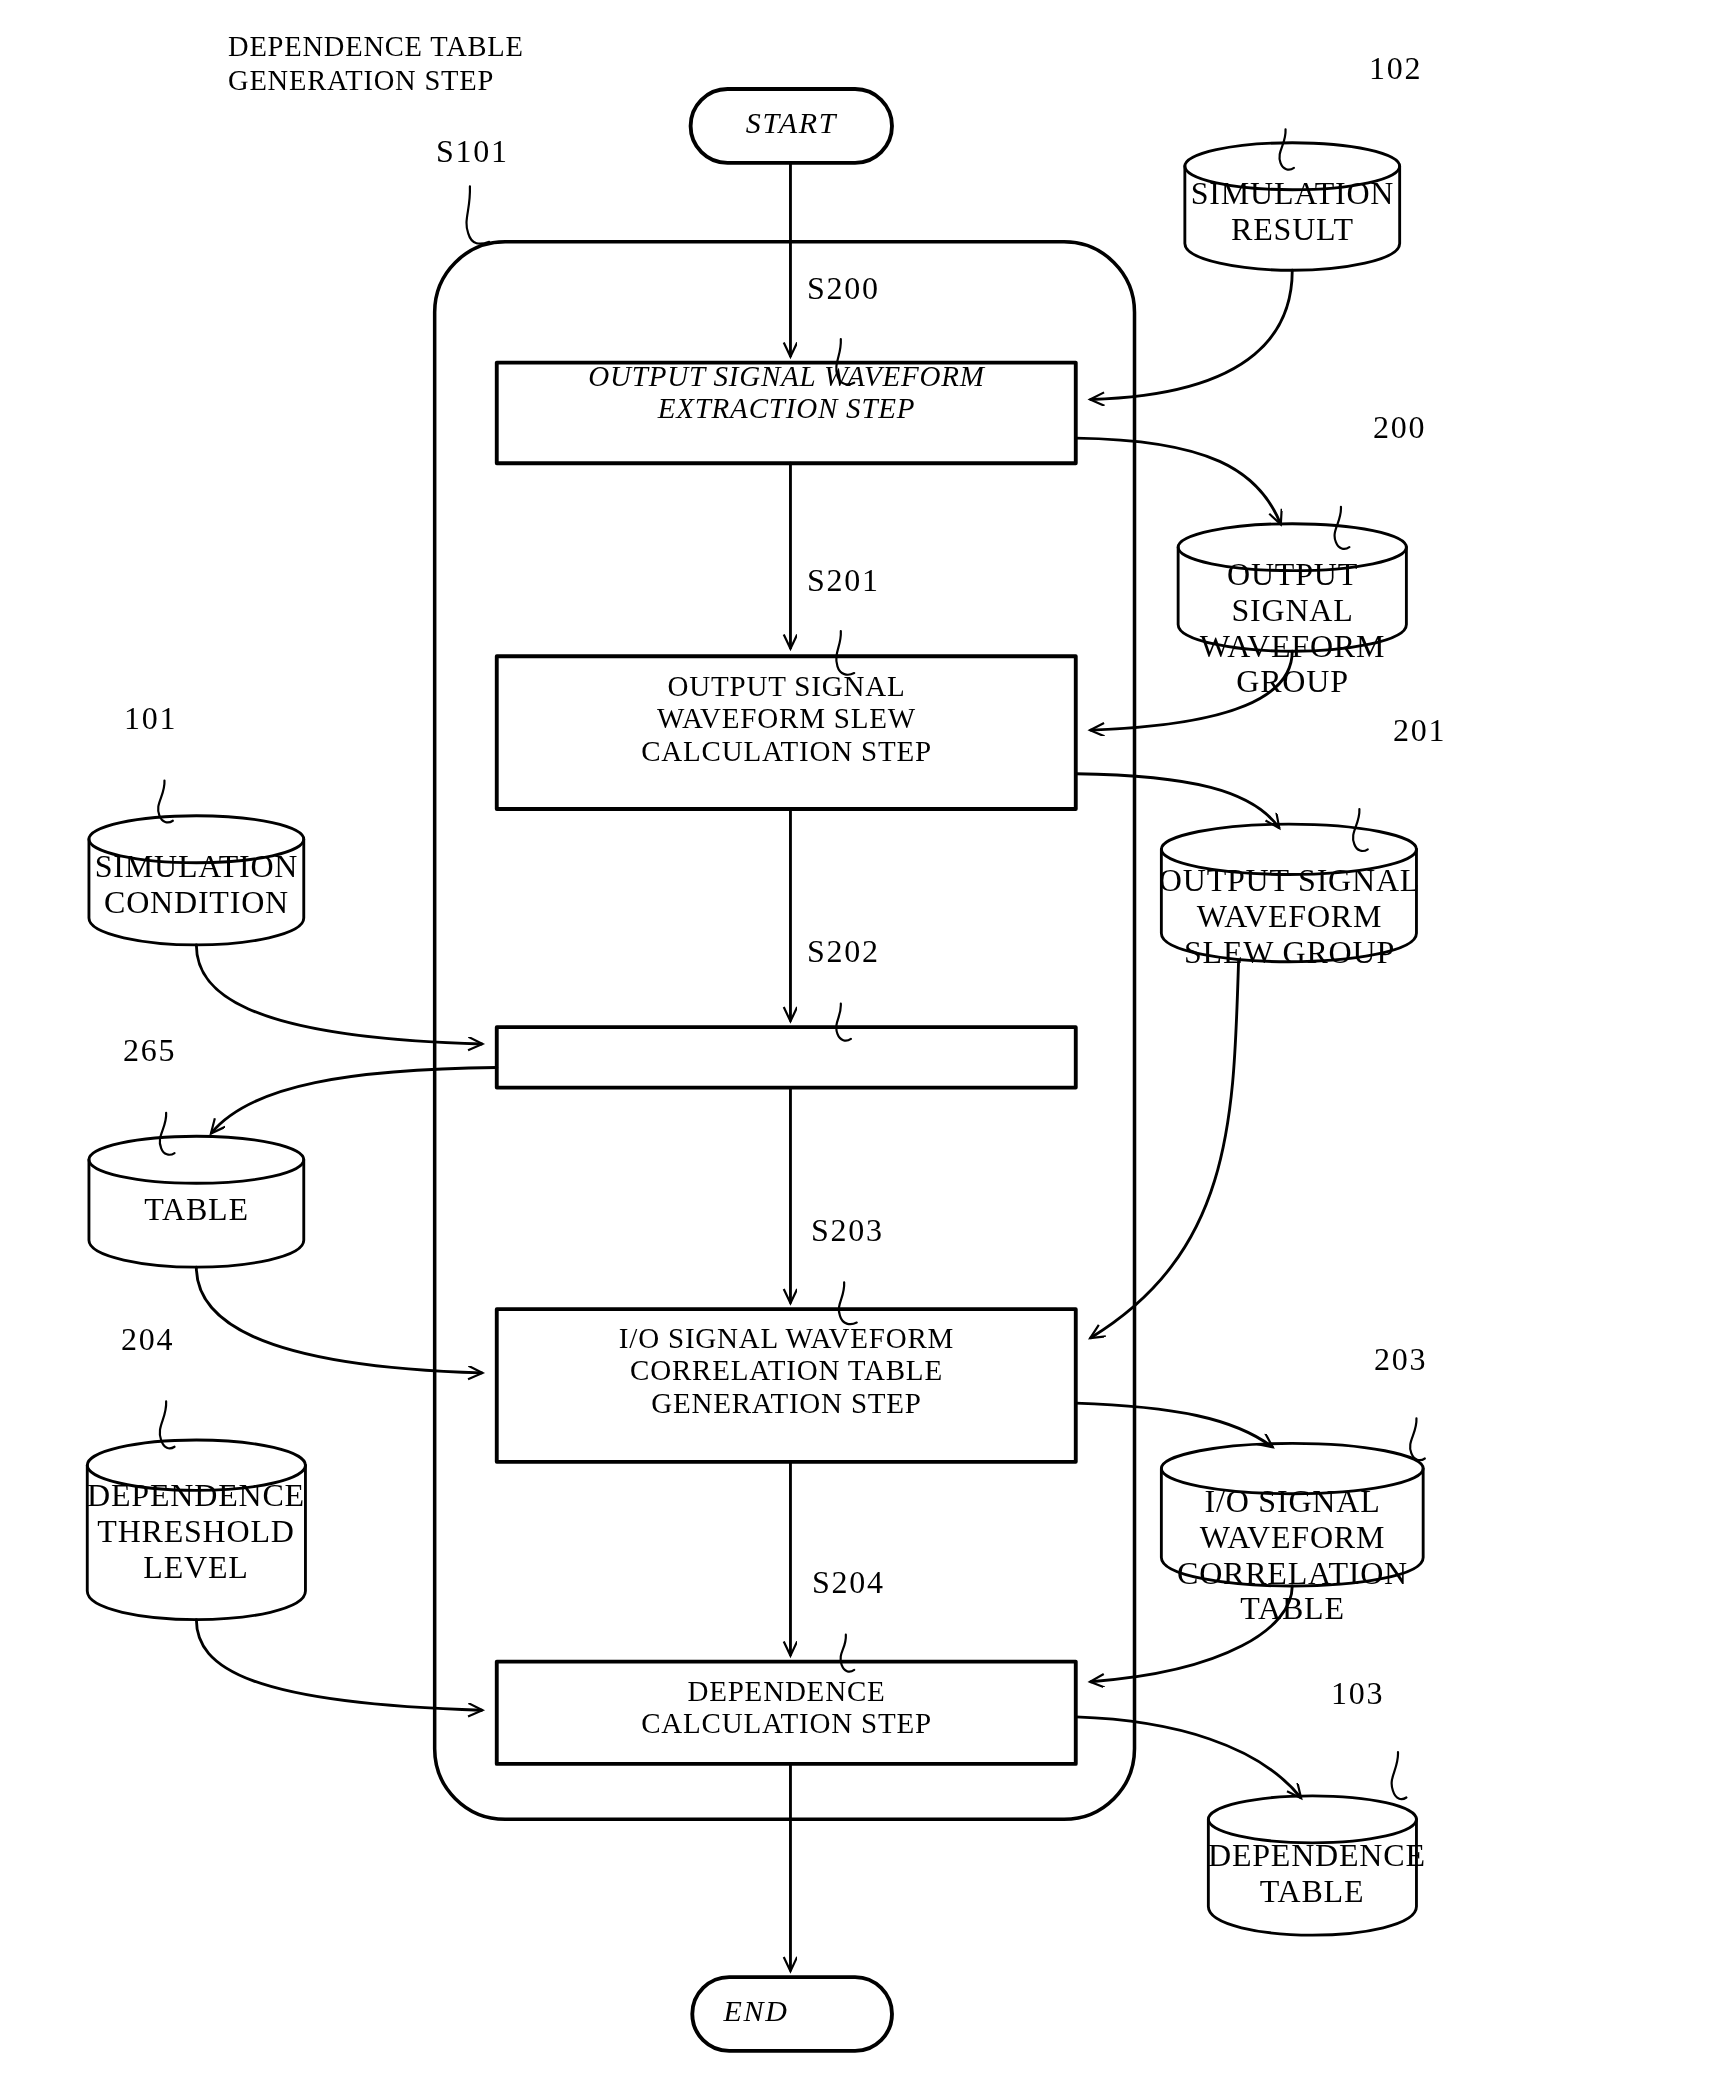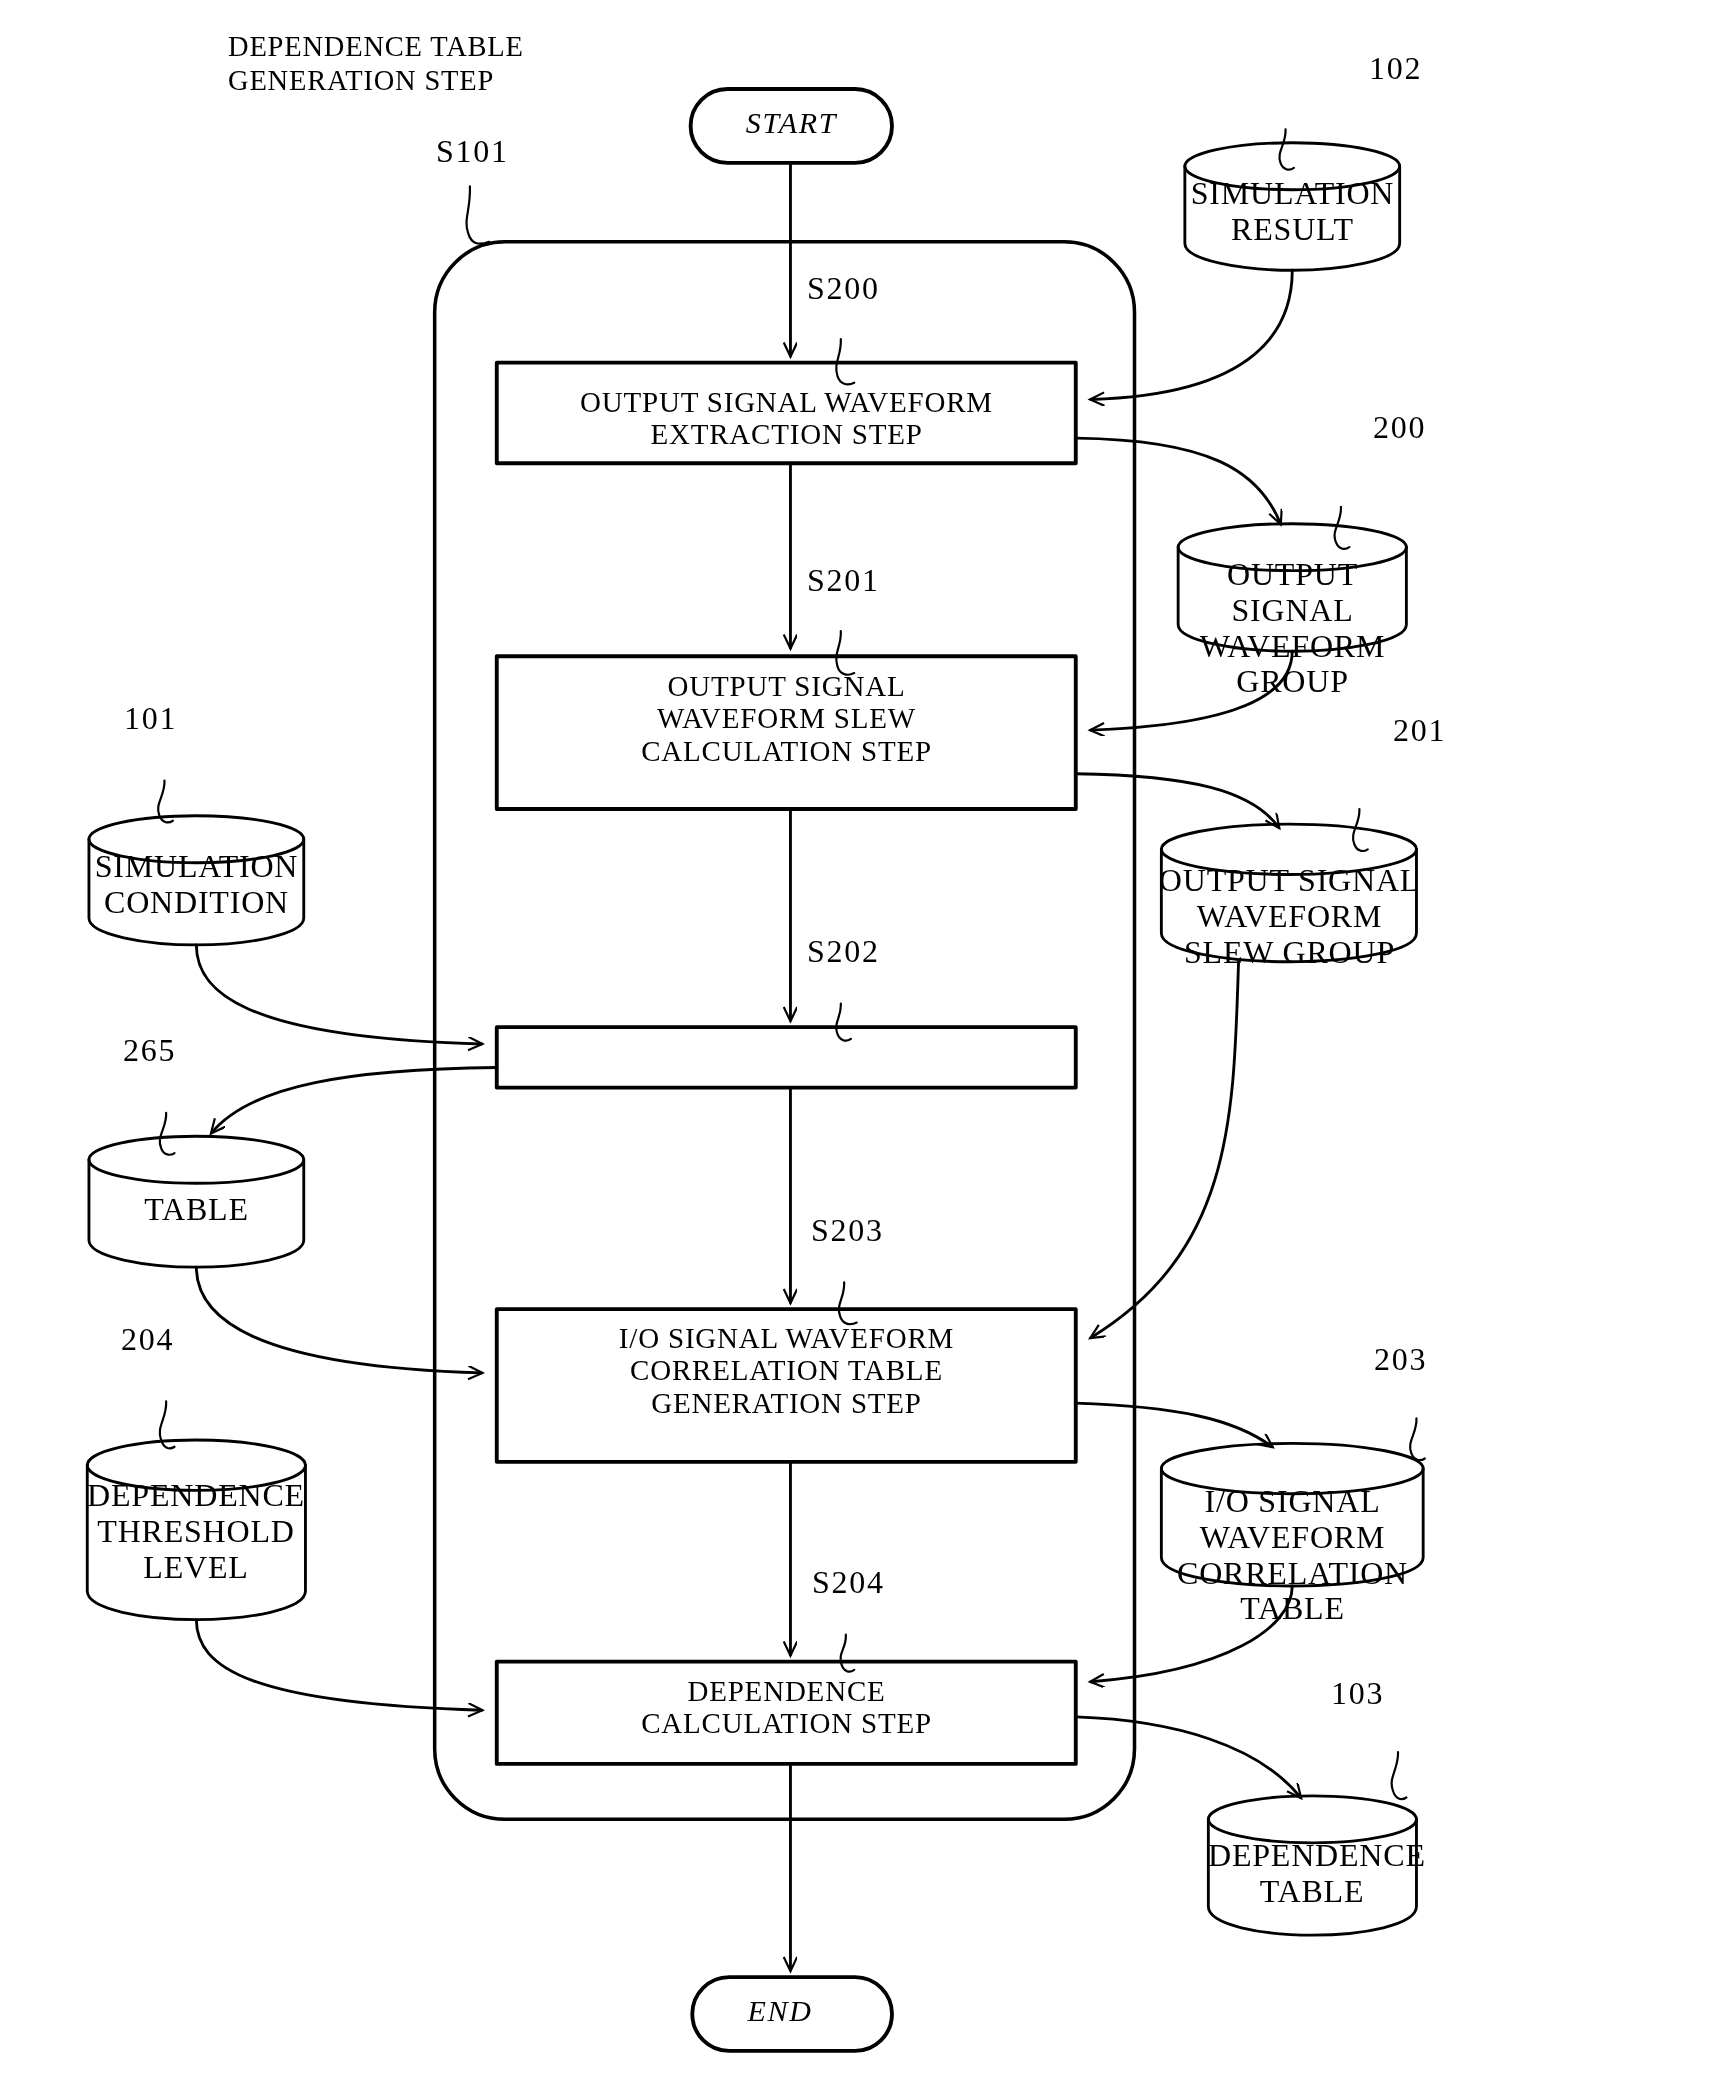--- a/index.html
+++ b/index.html
@@ -138,29 +138,29 @@
 
     </g>
   </svg>
 
   <div class="title" style="left:228px;top:30px;width:403px;white-space:pre-line;">DEPENDENCE TABLE
 GENERATION STEP</div>
 
   <div class="ref" style="left:436px;top:133px;">S101</div>
 
   <div class="lbl term-txt" style="left:691px;top:106px;width:201px;">START</div>
-  <div class="lbl term-txt" style="left:680px;top:1994px;width:200px;">END</div>
+  <div class="lbl term-txt" style="left:656px;top:1994px;width:200px;">END</div>
 
   <div class="ref" style="left:807px;top:270px;">S200</div>
   <div class="ref" style="left:807px;top:562px;">S201</div>
   <div class="ref" style="left:807px;top:933px;">S202</div>
   <div class="ref" style="left:811px;top:1212px;">S203</div>
   <div class="ref" style="left:812px;top:1564px;">S204</div>
 
-  <div class="lbl proc-txt" style="left:497px;top:386px;width:579px;">OUTPUT SIGNAL WAVEFORM
+  <div class="lbl proc-txt" style="left:497px;top:360px;width:579px;font-style:italic;">OUTPUT SIGNAL WAVEFORM
 EXTRACTION STEP</div>
   <div class="lbl proc-txt" style="left:497px;top:670px;width:579px;">OUTPUT SIGNAL
 WAVEFORM SLEW
 CALCULATION STEP</div>
   <div class="lbl proc-txt" style="left:497px;top:1322px;width:579px;">I/O SIGNAL WAVEFORM
 CORRELATION TABLE
 GENERATION STEP</div>
   <div class="lbl proc-txt" style="left:497px;top:1675px;width:579px;">DEPENDENCE
 CALCULATION STEP</div>
 

